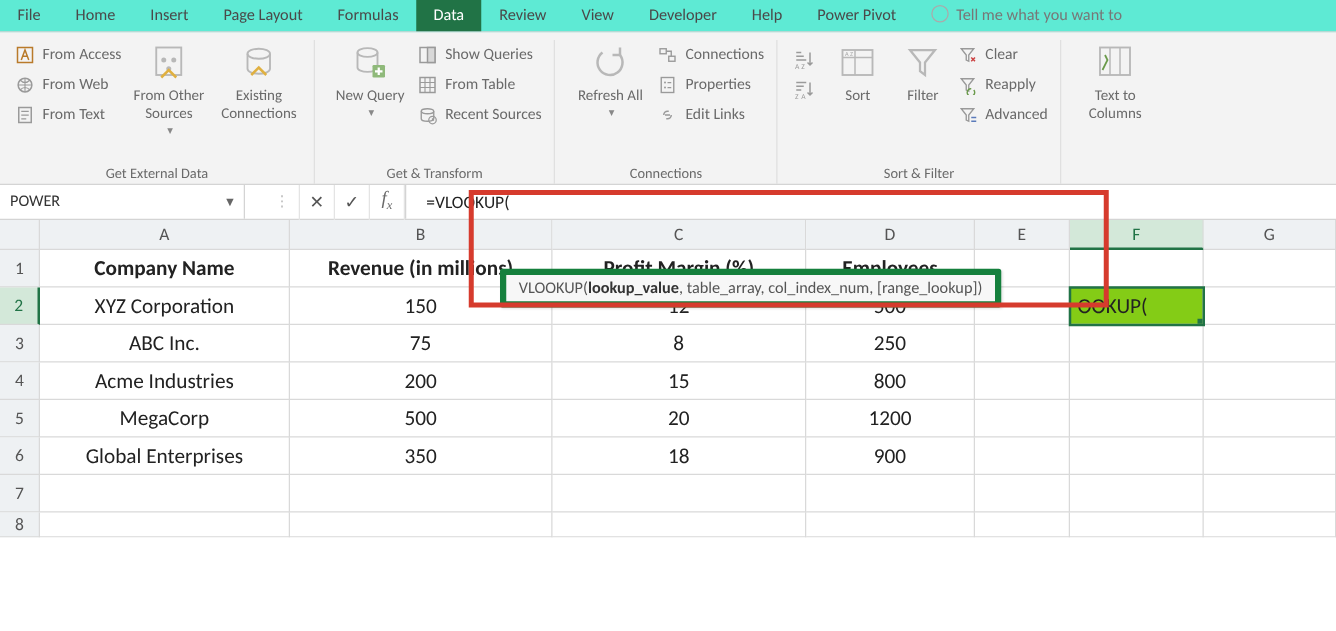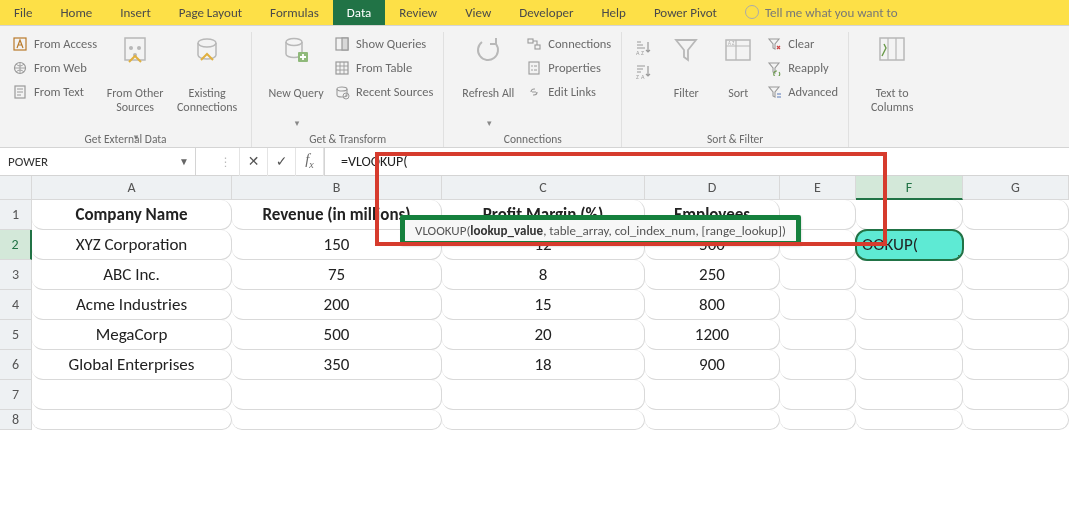--- a/index.html
+++ b/index.html
@@ -1,29 +1,29 @@
 <!DOCTYPE html>
 <html><head>
 <meta charset="utf-8">
 <style>
   html, body { margin:0; padding:0; font-family:"Segoe UI","Calibri",Arial,sans-serif; font-size:13px; color:#444; background:#fff; width:1069px; }
   * { box-sizing:border-box; }
 
   
-  .tabrow { display:flex; align-items:stretch; height:26px; background:#fde047; border-bottom:1px solid #d4d4d4; }
+  .tabrow { display:flex; align-items:stretch; height:26px; background:#5eead4; border-bottom:1px solid #d4d4d4; }
   .tab { padding:0 14px; line-height:26px; font-size:13px; color:#4a4a4a; cursor:pointer; user-select:none; }
   .tab.active { background:#217346; color:#fff; }
   .tab.tell { color:#777; }
   .bulb { display:inline-block; width:14px; height:14px; border:1.5px solid #aaa; border-radius:50%; position:relative; vertical-align:-2px; margin-right:6px; }
 
   
   .ribbon { background:#f3f3f3; border-bottom:1px solid #d4d4d4; height:122px; display:flex; align-items:stretch; padding-top:6px; position:relative; }
   .group { border-right:1px solid #e0e0e0; padding:0 8px 16px 8px; display:flex; flex-direction:row; align-items:flex-start; position:relative; }
   .group-label { position:absolute; bottom:0; left:0; right:0; text-align:center; font-size:11.5px; color:#6a6a6a; line-height:16px; }
-  .bigbtn { display:flex; flex-direction:column; align-items:center; justify-content:flex-start; width:72px; padding-top:2px; color:#6a6a6a; font-size:12px; text-align:center; line-height:14px; gap:16px; }
+  .bigbtn { display:flex; flex-direction:column; align-items:center; justify-content:flex-start; width:72px; padding-top:2px; color:#6a6a6a; font-size:12px; text-align:center; line-height:14px; gap:0; }
   .bigbtn .ico { width:32px; height:32px; margin-bottom:4px; }
   .smallstack { display:flex; flex-direction:column; gap:4px; padding-top:2px; }
   .smallbtn { display:flex; align-items:center; gap:6px; color:#6a6a6a; font-size:12.5px; line-height:18px; height:20px; padding:0 2px; white-space:nowrap; }
   .smallbtn .ico { width:16px; height:16px; flex:none; }
   .drop { font-size:9px; color:#888; margin-left:2px; }
 
   
   .ico svg { width:100%; height:100%; display:block; }
 
   
@@ -42,25 +42,25 @@
   
   .func-tip { position:absolute; left:400px; top:215px; z-index:40; background:#f7f7f7; border:5px solid #15803d; border-radius:2px; padding:3px 10px; font-size:13px; color:#555; font-family:Calibri,Arial,sans-serif; box-shadow:1px 1px 2px rgba(0,0,0,0.1); }
   .func-tip .bold { font-weight:700; color:#333; }
 
   
   .sheet { display:grid; grid-template-columns:32px 200px 210px 203px 135px 76px 107px 106px; }
   .colhdr, .rowhdr, .cell, .corner { border-right:1px solid #d9d9d9; border-bottom:1px solid #d9d9d9; }
   .colhdr { background:#eef1f3; text-align:center; font-size:14px; color:#555; height:24px; line-height:24px; }
   .rowhdr { background:#eef1f3; text-align:center; font-size:14px; color:#555; display:flex; align-items:center; justify-content:center; }
   .corner { background:#eef1f3; height:24px; }
-  .cell { height:30px; display:flex; align-items:center; padding:0 6px; font-family:Calibri,Arial,sans-serif; font-size:17px; color:#222; overflow:hidden;border-radius:11px; }
+  .cell { height:30px; display:flex; align-items:center; padding:0 6px; font-family:Calibri,Arial,sans-serif; font-size:17px; color:#222; overflow:hidden; }
   .center { justify-content:center; }
   .colhdr.active { background:#d3e8d9; border-bottom:2px solid #217346; color:#217346; }
   .rowhdr.active { background:#d3e8d9; border-right:2px solid #217346; color:#217346; }
-  .cell.active { outline:2px solid #217346; outline-offset:-1px; background:#5eead4; z-index:5; position:relative; }
+  .cell.active { outline:2px solid #217346; outline-offset:-1px; background:#84cc16; z-index:5; position:relative; }
   .cell.active::after { content:""; position:absolute; right:-2px; bottom:-2px; width:6px; height:6px; background:#217346; }
 </style>
 </head>
 <body>
 
 <div class="tabrow">
   <div class="tab">File</div>
   <div class="tab">Home</div>
   <div class="tab">Insert</div>
   <div class="tab">Page Layout</div>
@@ -243,35 +243,35 @@
               <path d="M15 4 V14 M13 12 L15 14 L17 12" stroke="#9a9a9a" stroke-width="1.2" fill="none"></path>
               <text x="3" y="17" font-size="6" fill="#9a9a9a">Z</text>
               <text x="8" y="17" font-size="6" fill="#9a9a9a">A</text>
             </svg>
           </span>
       </div>
     </div>
     <div class="bigbtn" style="width:52px;">
       <span class="ico">
           <svg viewBox="0 0 32 32">
-            <path d="M6 6 H26 L18 16 V26 L14 23 V16 Z" fill="none" stroke="#b8b8b8" stroke-width="1.8"></path>
-          </svg>
-        </span>
-      <span>Filter</span>
-    </div>
-    <div class="bigbtn" style="width:52px;">
-      <span class="ico">
-          <svg viewBox="0 0 32 32">
             <rect x="4" y="6" width="24" height="20" fill="none" stroke="#b8b8b8" stroke-width="1.5"></rect>
             <path d="M4 12 H28 M14 6 V26" stroke="#b8b8b8" stroke-width="1.2"></path>
             <text x="6" y="11" font-size="5" fill="#aaa">A</text>
             <text x="10" y="11" font-size="5" fill="#aaa">Z</text>
           </svg>
         </span>
       <span>Sort</span>
+    </div>
+    <div class="bigbtn" style="width:52px;">
+      <span class="ico">
+          <svg viewBox="0 0 32 32">
+            <path d="M6 6 H26 L18 16 V26 L14 23 V16 Z" fill="none" stroke="#b8b8b8" stroke-width="1.8"></path>
+          </svg>
+        </span>
+      <span>Filter</span>
     </div>
     <div class="smallstack">
       <div class="smallbtn">
         <span class="ico">
             <svg viewBox="0 0 16 16">
               <path d="M3 3 H13 L9 8 V13 L7 12 V8 Z" fill="none" stroke="#9a9a9a" stroke-width="1.1"></path>
               <path d="M11 10 L14 13 M14 10 L11 13" stroke="#c44" stroke-width="1.2"></path>
             </svg>
           </span>
         <span>Clear</span>

